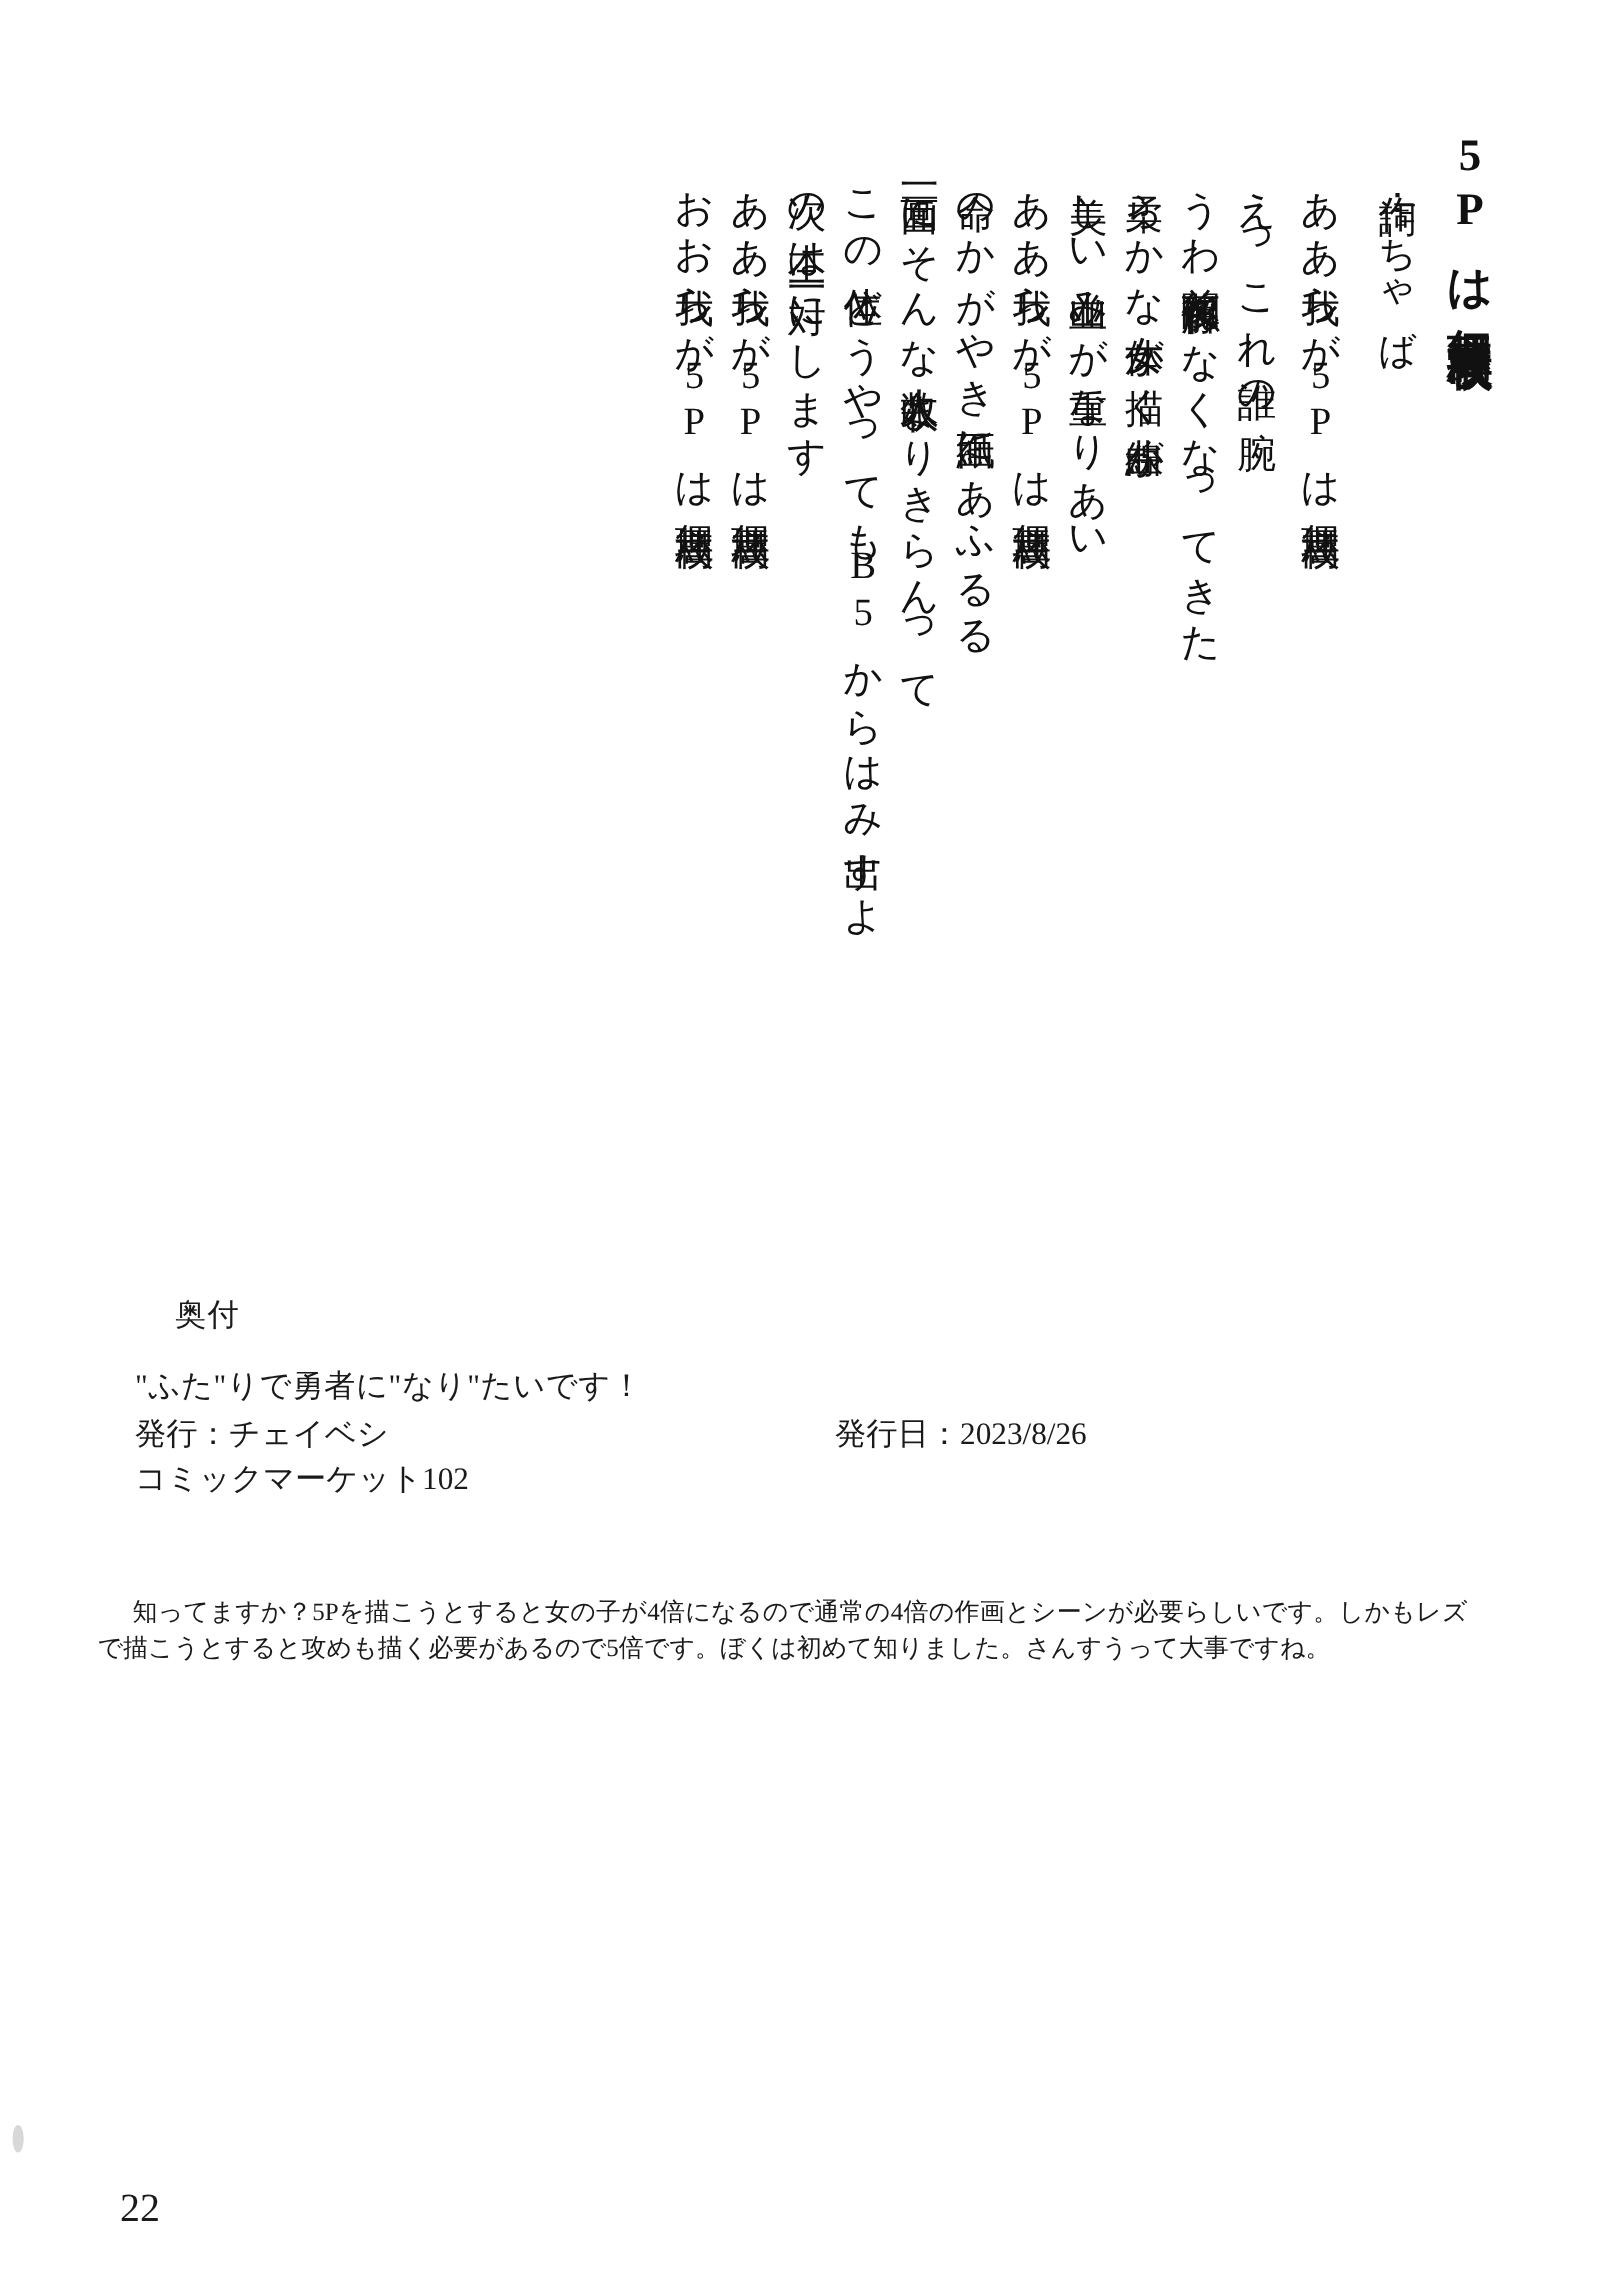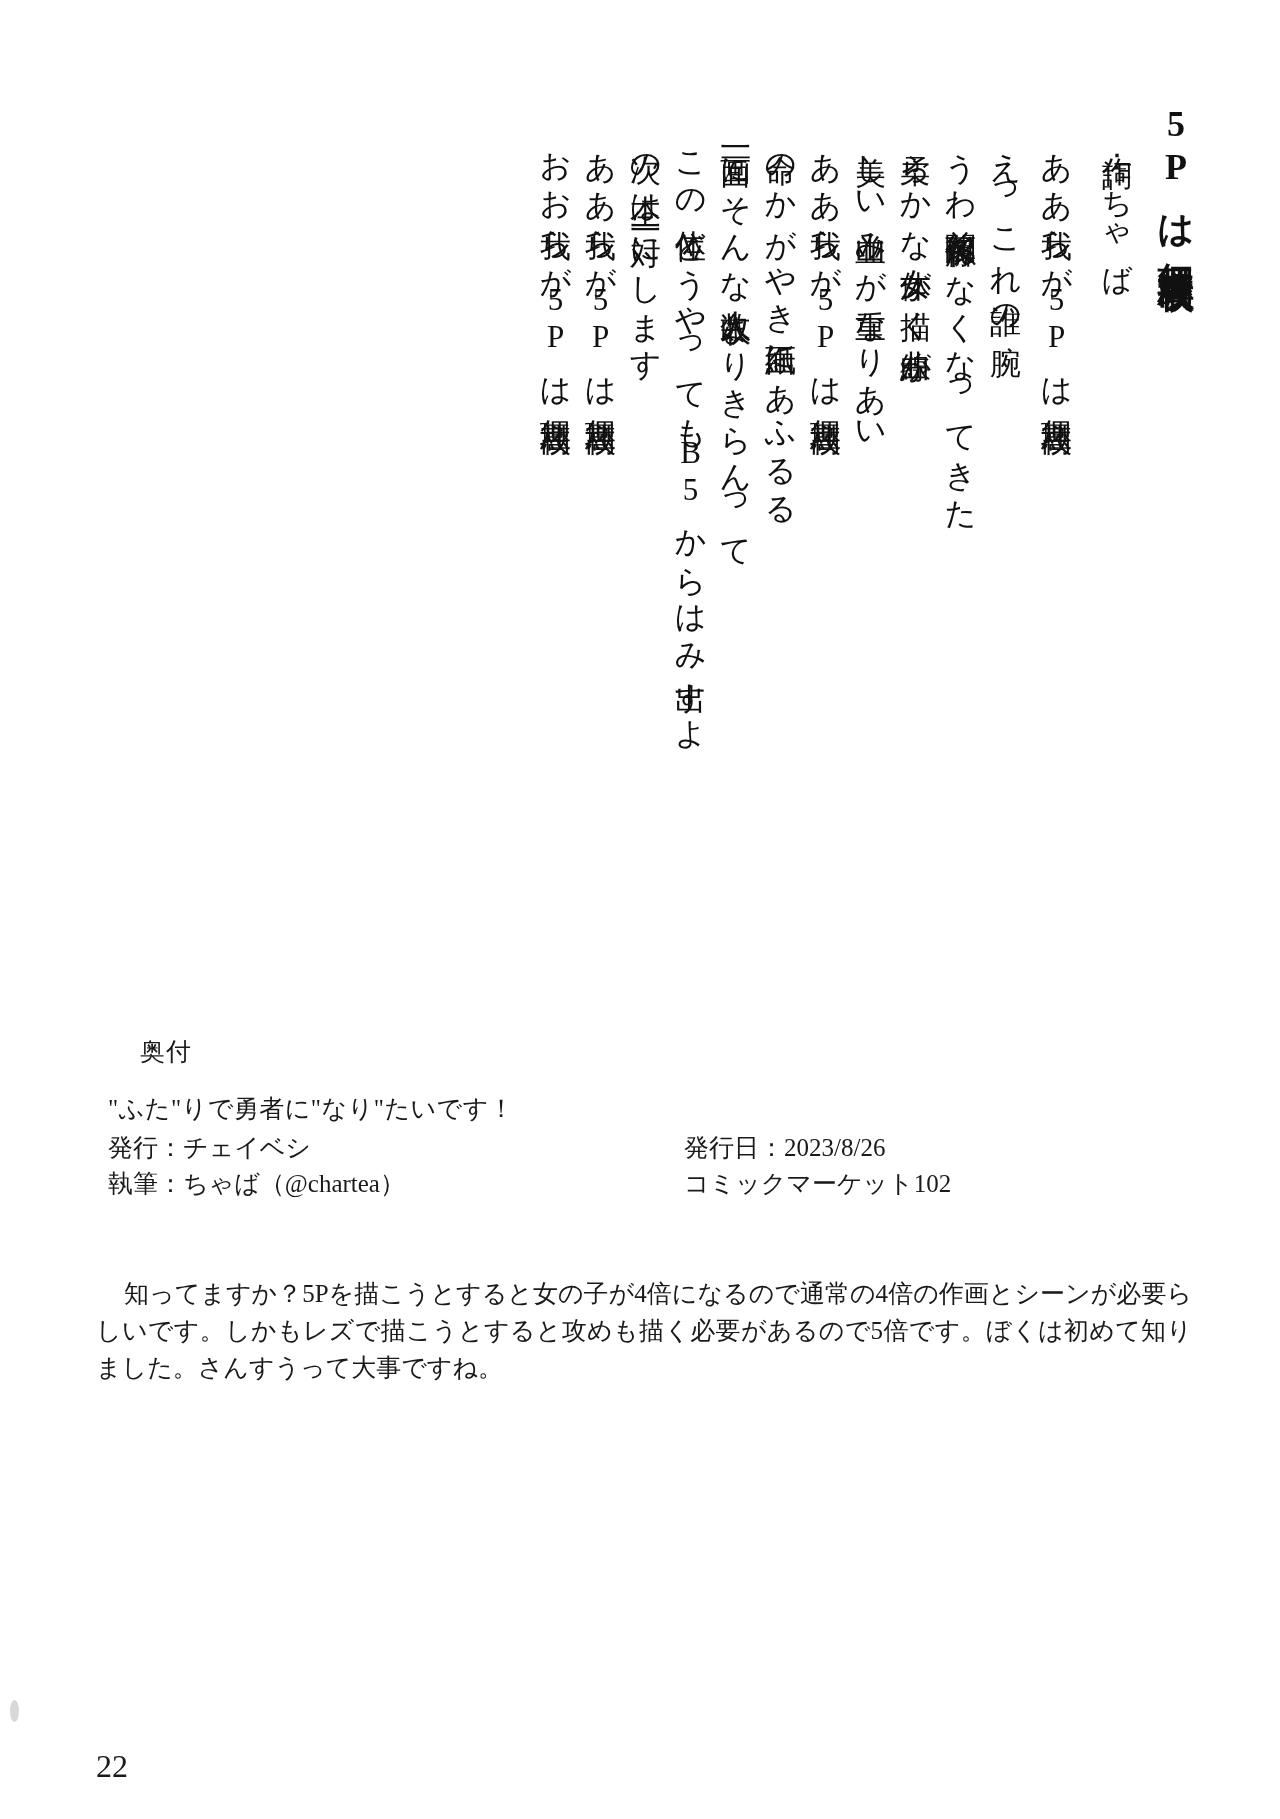--- a/index.html
+++ b/index.html
@@ -82,39 +82,38 @@
     top: 1130px;
     left: 108px;
     width: 1070px;
     font-family: "Liberation Serif", serif;
     font-size: 25px;
     line-height: 1.42;
   }
   .colophon-row {
     display: flex;
     width: 100%;
-    gap: 16px;
   }
   .col-left {
     width: 560px;
     white-space: nowrap;
   }
   .col-left.indent { padding-left: 84px; }
   .col-right {
     white-space: nowrap;
   }
 
   
   .afterword {
     position: absolute;
     top: 1276px;
-    left: 96px;
+    left: 78px;
     width: 1096px;
     font-family: "Liberation Serif", serif;
-    font-size: 25px;
+    font-size: 20px;
     line-height: 1.47;
     text-align: justify;
   }
   .afterword p {
     margin: 0 0 0 0;
     text-indent: 28px;
   }
 
   
   .page-number {
@@ -157,21 +156,20 @@
 
 <div class="colophon-label">奥付</div>
 <div class="colophon-title">"ふた"りで勇者に"なり"たいです！</div>
 
 <div class="colophon-grid">
   <div class="colophon-row">
     <div class="col-left">発行：チェイベシ</div>
     <div class="col-right">発行日：2023/8/26</div>
   </div>
   <div class="colophon-row">
-    <div class="col-left">執筆：ちゃば（@chartea）</div>
     <div class="col-right">コミックマーケット102</div>
   </div>
 </div>
 
 <div class="afterword">
   <p>知ってますか？5Pを描こうとすると女の子が4倍になるので通常の4倍の作画とシーンが必要らしいです。しかもレズで描こうとすると攻めも描く必要があるので5倍です。ぼくは初めて知りました。さんすうって大事ですね。</p>
 </div>
 
 <div class="edge-mark"></div>
 <div class="page-number">22</div>

